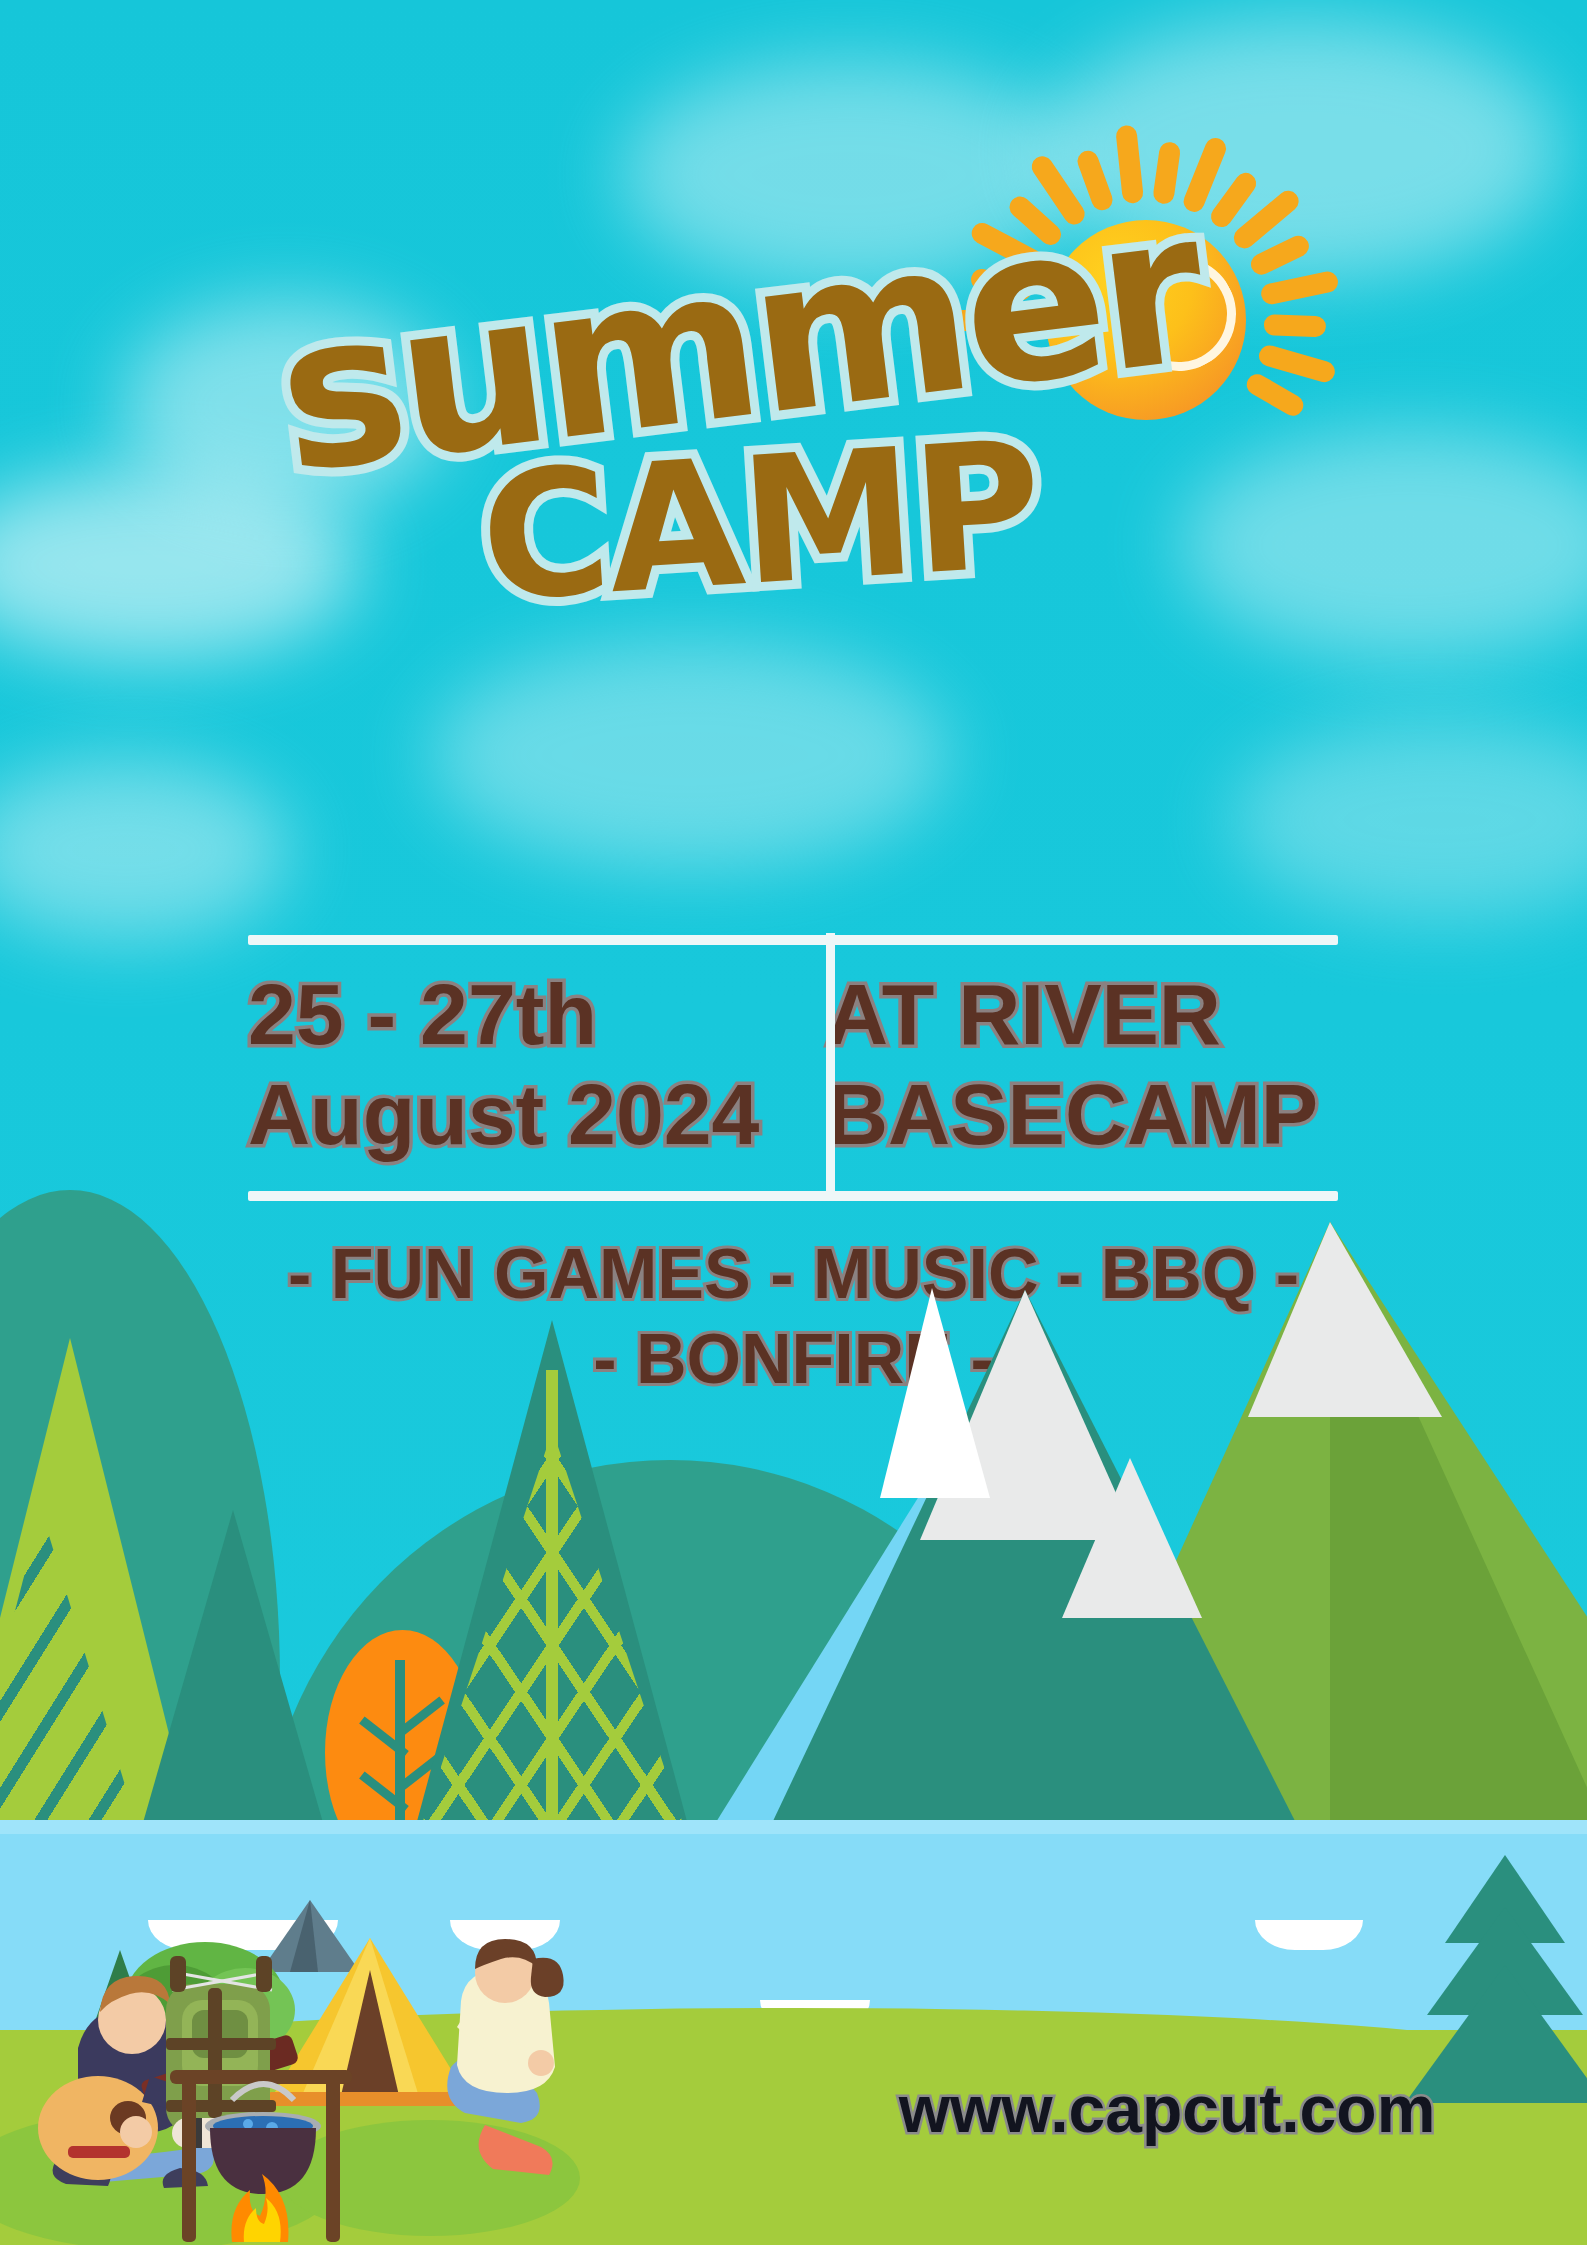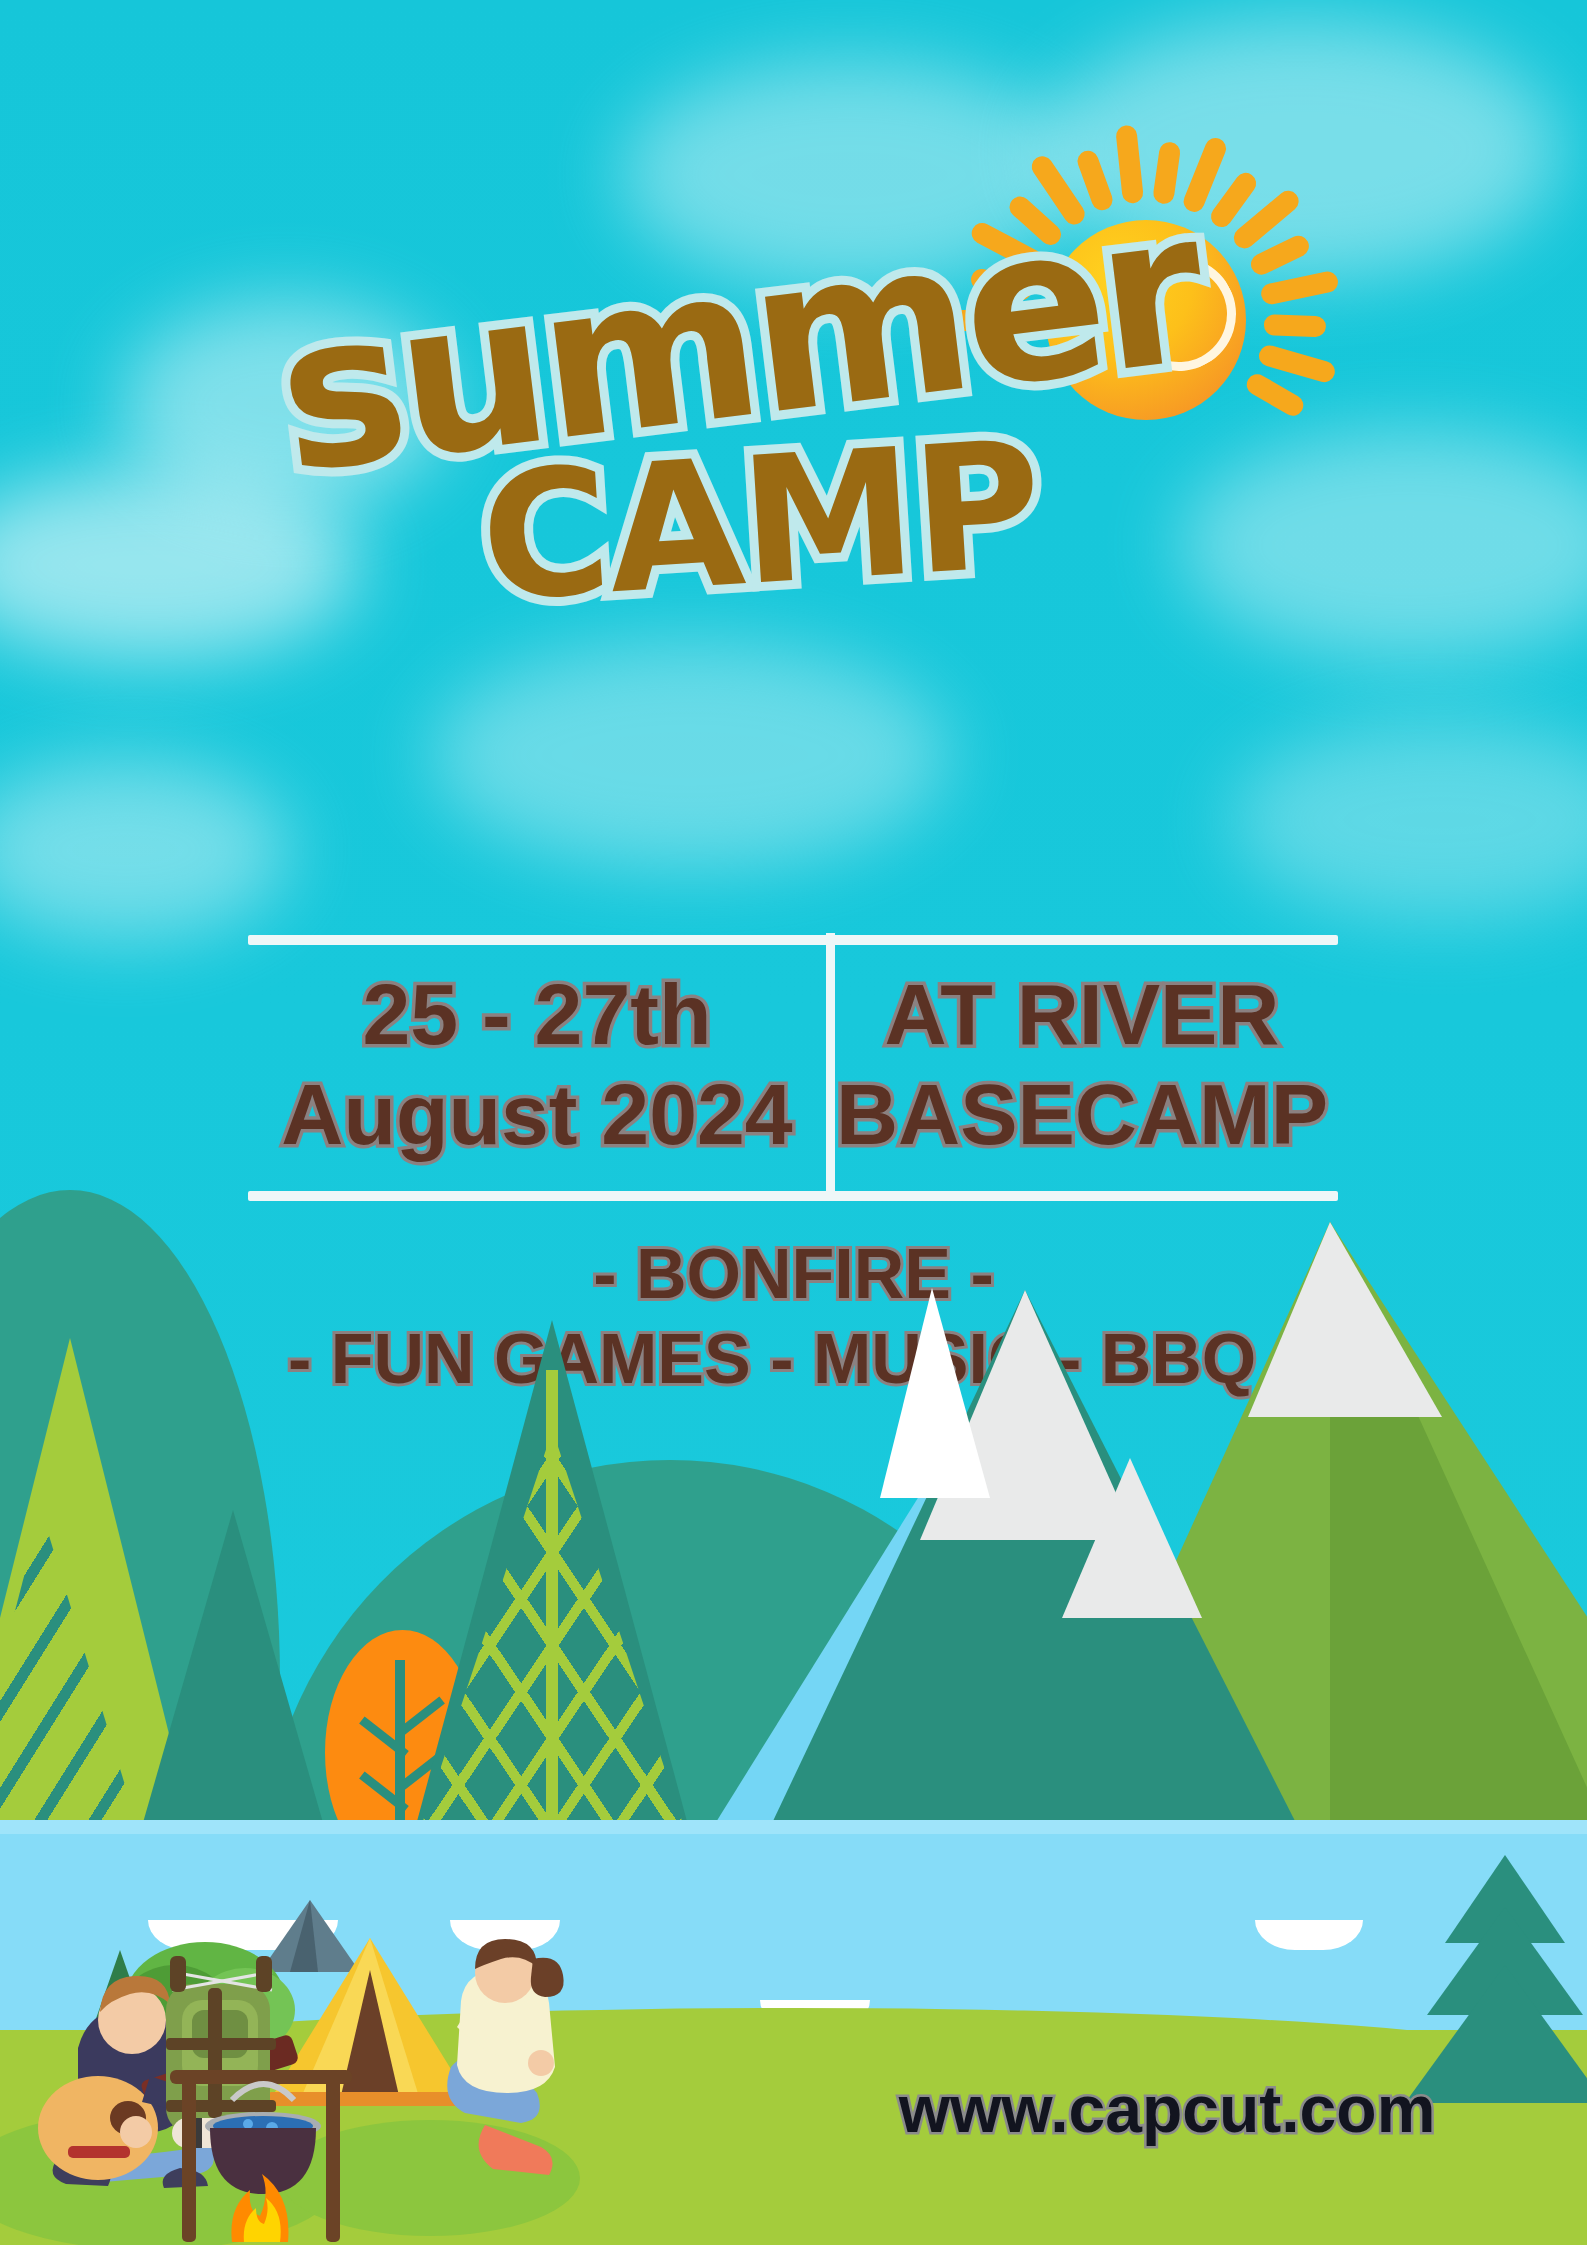--- a/index.html
+++ b/index.html
@@ -46,21 +46,21 @@
     transform:rotate(-28deg);
   }
   .ray{position:absolute;left:50%;top:50%;border-radius:12px;background:#f6a81c;
        transform-origin:0 50%;}
 
   
   #infoPanel{position:absolute;left:248px;top:935px;width:1090px;}
   .hrule{height:10px;background:#eef7f8;border-radius:2px;}
   #infoBody{position:relative;display:flex;height:240px;}
   #vrule{position:absolute;left:578px;top:-12px;width:9px;height:266px;background:#eef7f8;}
-  .infoCol{display:flex;flex-direction:column;justify-content:center;align-items:center;}
+  .infoCol{display:flex;flex-direction:column;justify-content:center;align-items:flex-start;}
   #colDate{width:578px;}
   #colPlace{width:512px;}
   .infoline{
     margin:0;font-size:86px;font-weight:700;line-height:1.16;color:#5b3224;
     -webkit-text-stroke:7px #8b8181;paint-order:stroke fill;
     font-family:"Liberation Sans",sans-serif;white-space:nowrap;
   }
   #infoBottomRule{margin-top:6px;}
 
   
@@ -148,22 +148,22 @@
       </div>
       <div class="infoCol" id="colPlace">
         <p class="infoline">AT RIVER</p>
         <p class="infoline">BASECAMP</p>
       </div>
     </div>
     <div class="hrule" id="infoBottomRule"></div>
   </div>
 
   <div id="acts">
+    <p class="actline">- FUN GAMES - MUSIC - BBQ -</p>
     <p class="actline">- BONFIRE -</p>
-    <p class="actline">- FUN GAMES - MUSIC - BBQ -</p>
   </div>
 
   <div id="landscape">
 
     <div class="shape" style="left:-140px;top:-40px;width:420px;height:700px;background:#2fa08d;border-radius:50% 50% 0 0/70% 70% 0 0;"></div>
     <div class="shape" style="left:260px;top:230px;width:820px;height:420px;background:#2fa08d;border-radius:50% 50% 0 0/100% 100% 0 0;"></div>
 
     <div class="shape tri" style="left:1030px;top:-8px;border-left:300px solid transparent;border-right:430px solid transparent;border-bottom:660px solid #7cb342;"></div>
     <div class="shape tri" style="left:1330px;top:-8px;border-left:0 solid transparent;border-right:300px solid transparent;border-bottom:660px solid #6ba239;"></div>
     <div class="shape tri" style="left:1248px;top:-8px;border-left:82px solid transparent;border-right:112px solid transparent;border-bottom:195px solid #e9eaea;"></div>

